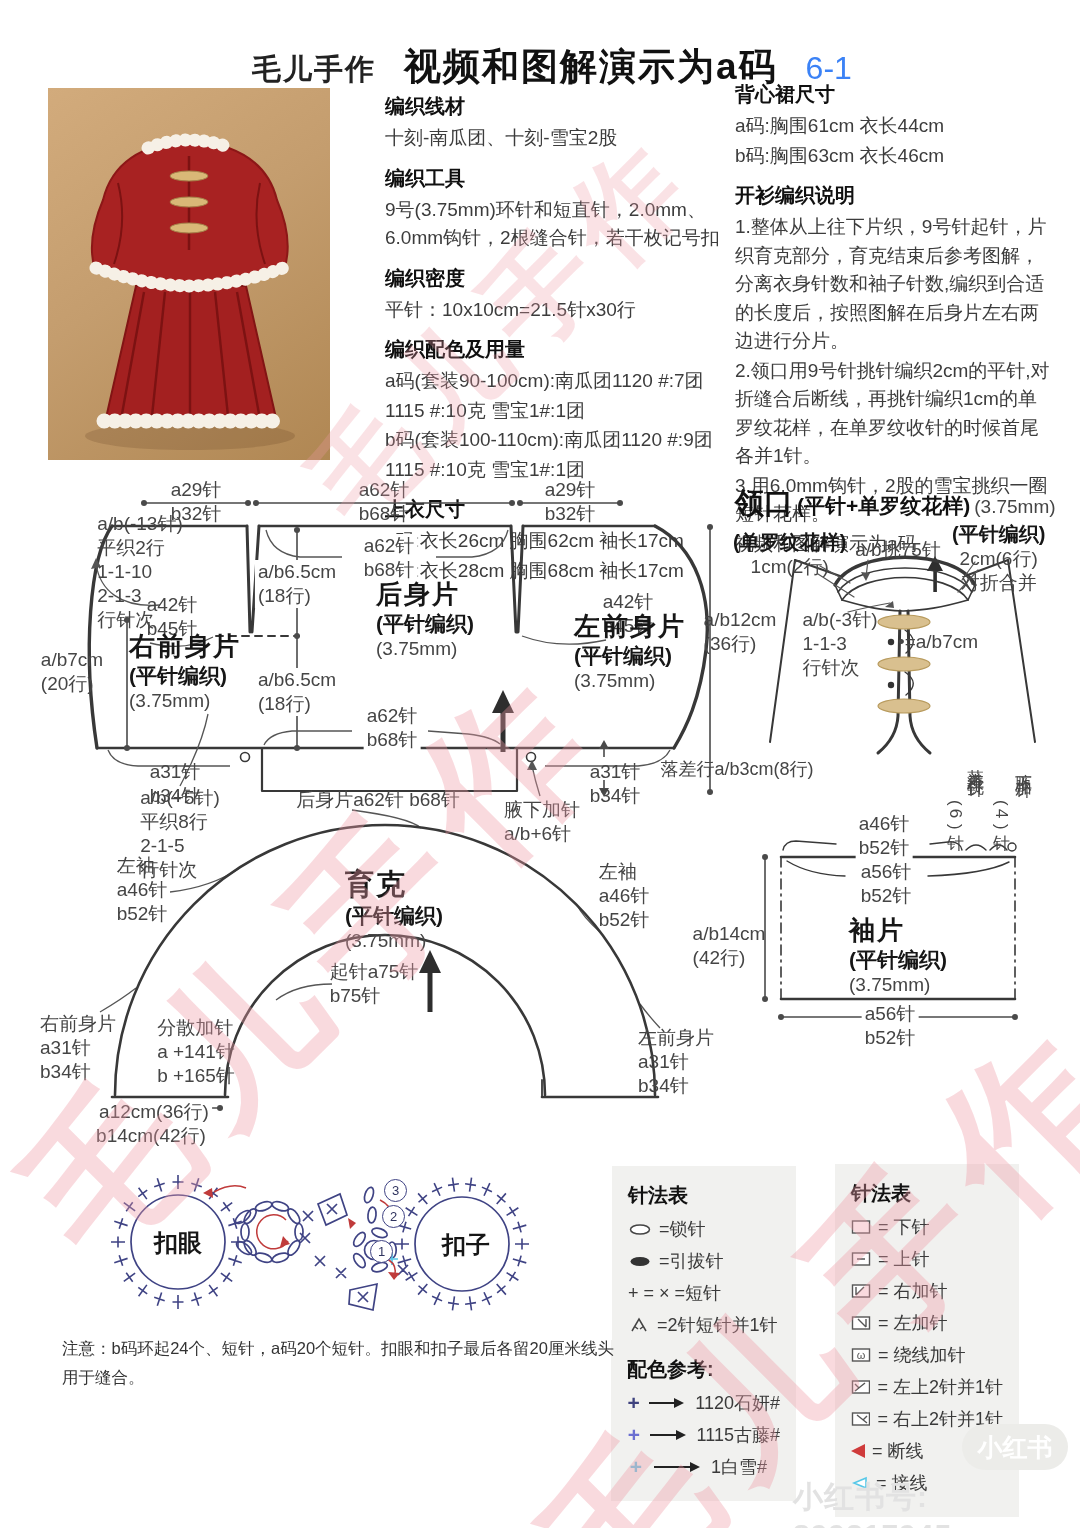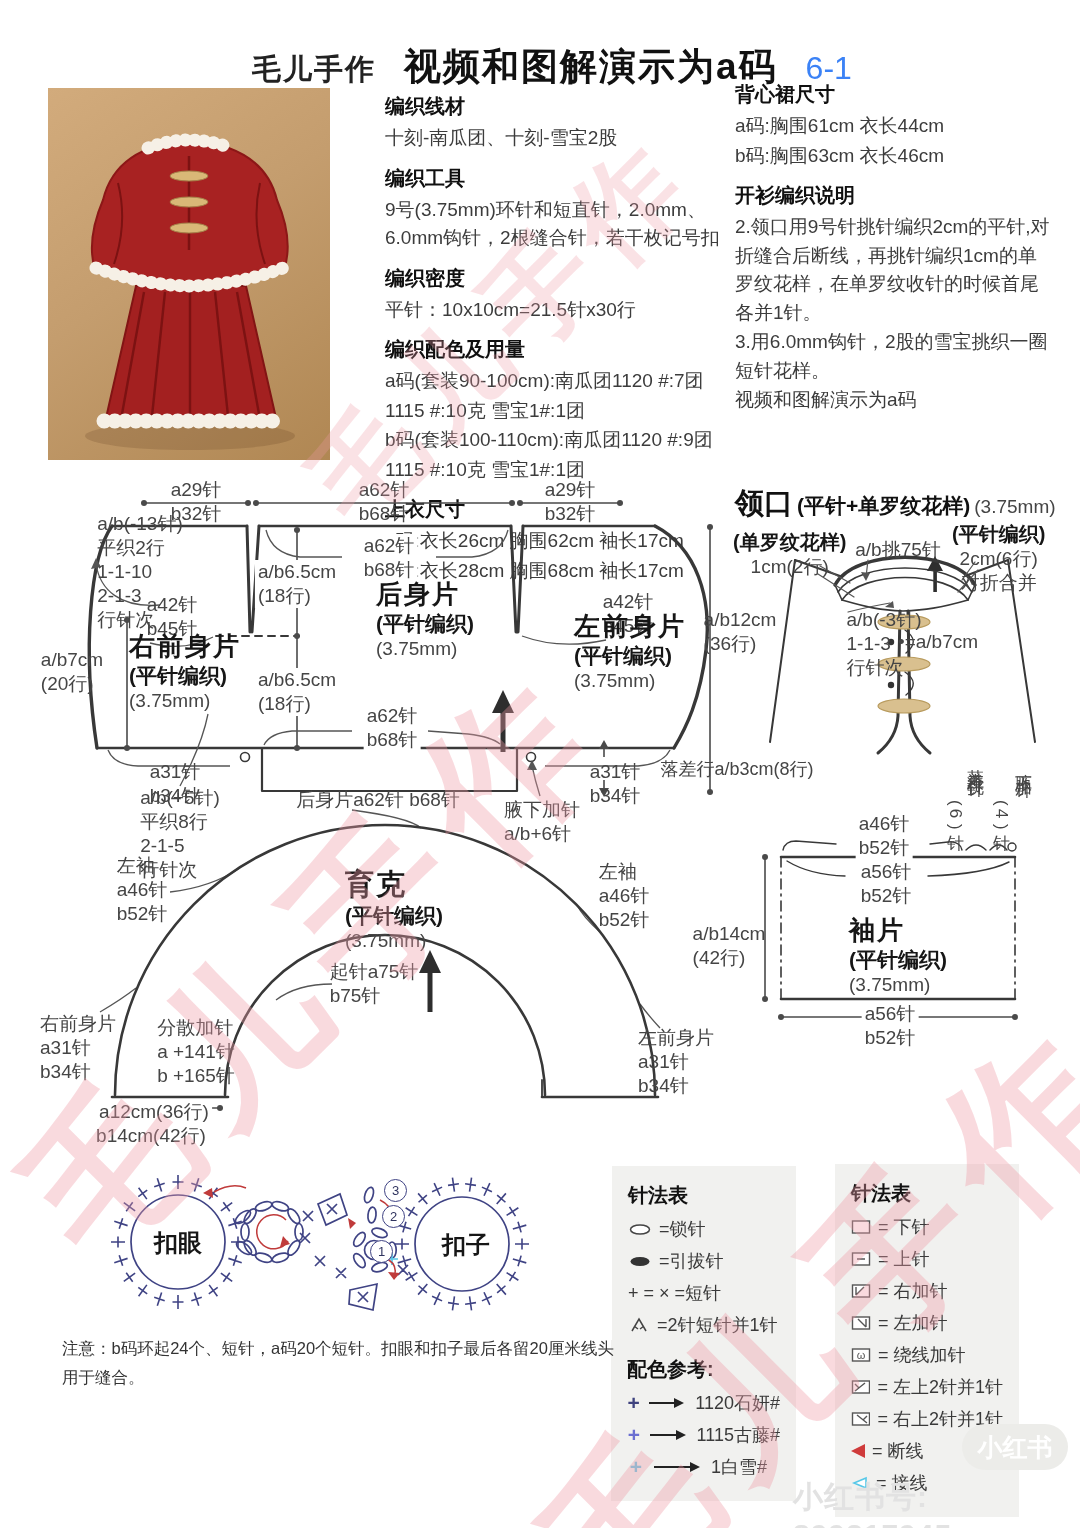--- a/index.html
+++ b/index.html
@@ -106,20 +106,21 @@
     <h3>上衣尺寸</h3>
     <p>a码:衣长26cm 胸围62cm 袖长17cm</p>
     <p>b码:衣长28cm 胸围68cm 袖长17cm</p>
   </div>
 
   <div class="col" style="left:735px;top:80px;width:318px">
     <h3>背心裙尺寸</h3>
     <p>a码:胸围61cm 衣长44cm</p>
     <p>b码:胸围63cm 衣长46cm</p>
     <h3>开衫编织说明</h3>
+    <p>1.整体从上往下片织，9号针起针，片织育克部分，育克结束后参考图解，分离衣身针数和袖子针数,编织到合适的长度后，按照图解在后身片左右两边进行分片。</p>
     <p>2.领口用9号针挑针编织2cm的平针,对折缝合后断线，再挑针编织1cm的单罗纹花样，在单罗纹收针的时候首尾各并1针。</p>
     <p>3.用6.0mm钩针，2股的雪宝挑织一圈短针花样。</p>
     <p>视频和图解演示为a码</p>
   </div>
 
   <svg style="position:absolute;left:0;top:0;z-index:1" width="1080" height="1528" viewBox="0 0 1080 1528">
 
     <g stroke="#383838" stroke-width="2.6" fill="none" stroke-linecap="round">
       <path d="M112,526 C90,556 82,650 97,748" stroke-width="3.4"></path>
       <path d="M112,526 L247,526 M259,526 L511,526 M523,526 L655,526"></path>
@@ -477,21 +478,21 @@
     <span>1cm(2行)</span>
     </div>
   <div class="L" style="left:898px;top:538px">
     <span>a/b挑75针</span>
     </div>
   <div class="L la" style="left:952px;top:522px">
     <span style="font-weight:700;color:#161616;font-size:20px">(平针编织)</span>
     <span>2cm(6行)</span>
     <span>对折合并</span>
     </div>
-  <div class="L" style="left:884px;top:608px">
+  <div class="L" style="left:840px;top:608px">
     <span>a/b(-3针)</span>
       <span>1-1-3</span>
     <span>行针次</span>
     </div>
   <div class="L la" style="left:898px;top:630px">
     <span>•=a/b7cm</span>
     </div>
 
   <div class="L bgw" style="left:884px;top:812px">
     <span>a46针</span>

